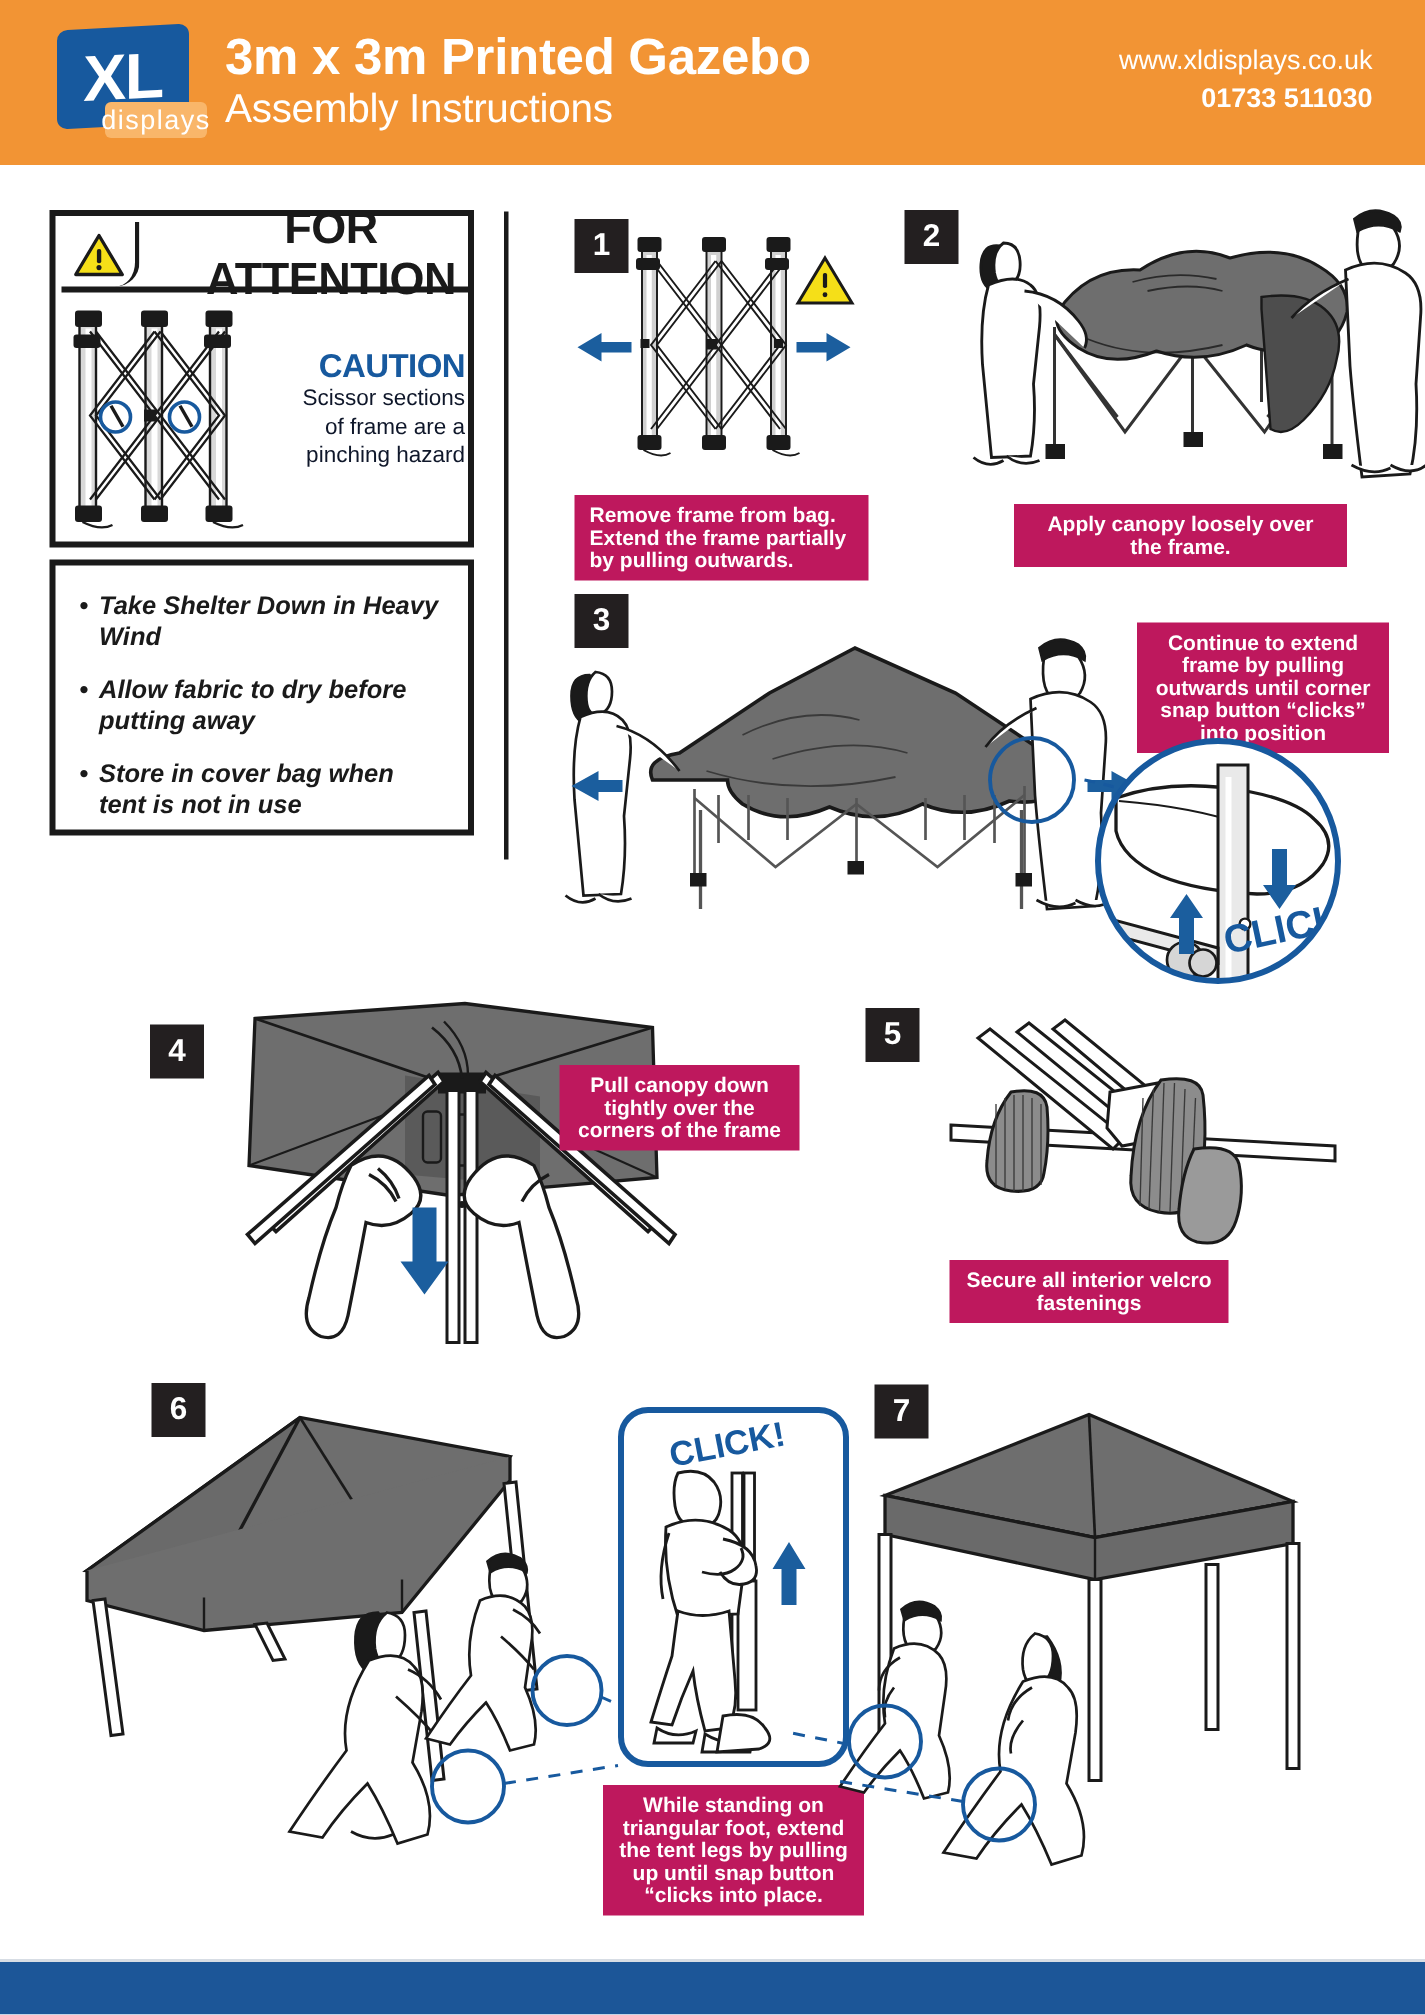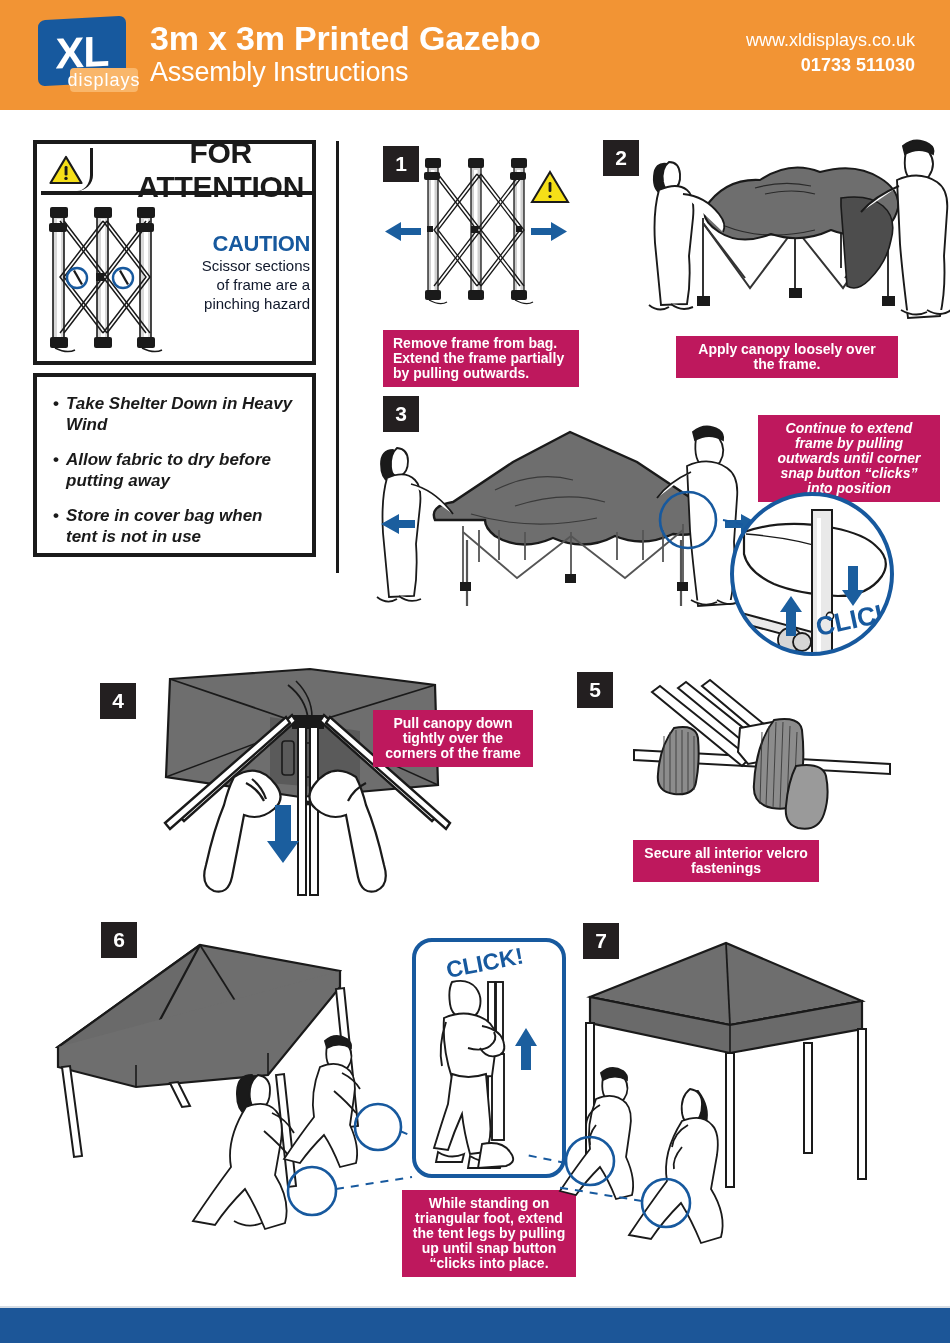--- a/index.html
+++ b/index.html
@@ -395,21 +395,21 @@
       <g fill="#1B5E9E">
         <path d="M40 110 L24 110 L24 104 L6 114 L24 124 L24 118 L40 118 Z"></path>
       </g>
       <g fill="#1B5E9E">
         <path d="M350 110 L366 110 L366 104 L384 114 L366 124 L366 118 L350 118 Z"></path>
       </g>
 
       <path d="M348 110 Q400 120 430 150" fill="none" stroke="#17599E" stroke-width="2" stroke-dasharray="7 6"></path>
     </svg>
   </div>
-  <div class="cap" style="left:758px; top:415px; width:182px;font-style:italic;">Continue to extend frame by pulling outwards until corner snap button “clicks” into position</div>
+  <div class="cap" style="left:758px; top:415px; width:168px;">Continue to extend frame by pulling outwards until corner snap button “clicks” into position</div>
 
   <div class="fig" style="left:724px; top:490px;">
     <svg width="180" height="170" viewBox="0 0 180 170">
       <defs>
         <clipPath id="detailclip">
             <circle cx="88" cy="84" r="80"></circle>
           </clipPath>
       </defs>
       <circle cx="88" cy="84" r="80" fill="#fff"></circle>
       <g clip-path="url(#detailclip)">

